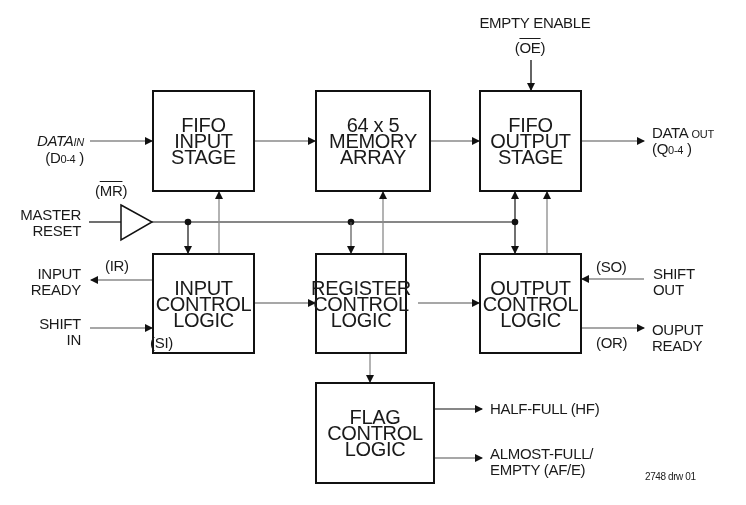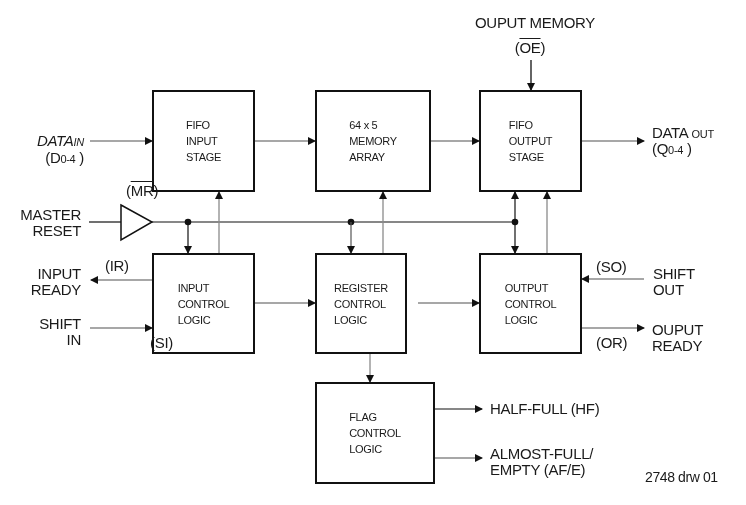--- a/index.html
+++ b/index.html
@@ -3,24 +3,24 @@
 <meta charset="utf-8">
 <style>
   html, body { margin: 0; padding: 0; background: #ffffff; }
   body { width: 746px; height: 505px; position: relative; overflow: hidden; }
   #diagram { position: absolute; left: 0; top: 0; width: 746px; height: 505px; }
   .lbl { position: absolute; font-family: "Liberation Sans", sans-serif; font-size: 15px; color: #1a1a1a; line-height: 16px; white-space: nowrap; letter-spacing: -0.3px; }
   .lbl.r { text-align: right; }
   .lbl.c { text-align: center; }
   .box { position: absolute; border: 2.5px solid #111; box-sizing: border-box; background: #fff;
          display: flex; align-items: center; justify-content: center; }
-  .box .t { font-family: "Liberation Sans", sans-serif; font-size: 11px; line-height: 16px; text-align: left; color: #1a1a1a; letter-spacing: -0.3px; white-space: pre-line; }
+  .box .t { font-family: "Liberation Sans", sans-serif; font-size: 20px; line-height: 16px; text-align: center; color: #1a1a1a; letter-spacing: -0.3px; white-space: pre-line; }
   .sub { font-size: 11px; }
   .ovl { text-decoration: overline; }
-  .small { font-size: 14px; letter-spacing: -0.4px; }
+  .small { font-size: 10px; letter-spacing: -0.4px; }
 </style>
 </head>
 <body>
 
 <svg id="diagram" viewBox="0 0 746 505" xmlns="http://www.w3.org/2000/svg">
   <defs>
     <marker id="ah" markerWidth="8" markerHeight="8" refX="7" refY="4" orient="auto" markerUnits="userSpaceOnUse">
       <path d="M0,0 L8,4 L0,8 Z" fill="#111"></path>
     </marker>
   </defs>
@@ -103,26 +103,26 @@
   <span>(D</span><span class="sub">0-4</span><span> )</span>
 </div>
 
 <div class="lbl" style="left:652px;top:125px;">
   <span>DATA</span><span class="sub" style="margin-left:3px;">OUT</span>
 </div>
 <div class="lbl" style="left:652px;top:141px;">
   <span>(Q</span><span class="sub">0-4</span><span> )</span>
 </div>
 
-<div class="lbl c" style="left:460px;top:15px;width:150px;">OUPUT MEMORY</div>
+<div class="lbl c" style="left:460px;top:15px;width:150px;">EMPTY ENABLE</div>
 <div class="lbl c" style="left:480px;top:40px;width:100px;">
   <span>(</span><span class="ovl">OE</span><span>)</span>
 </div>
 
-<div class="lbl c" style="left:95px;top:183px;margin-left:31px;width50px;">
+<div class="lbl c" style="left:95px;top:183px;width50px;">
   <span>(</span><span class="ovl">MR</span><span>)</span>
 </div>
 <div class="lbl r" style="left:4px;top:207px;width:77px;">
   <div>MASTER</div>
   <div>RESET</div>
 </div>
 
 <div class="lbl" style="left:105px;top:258px;">(IR)</div>
 <div class="lbl r" style="left:4px;top:266px;width:77px;">
   <div>INPUT</div>

